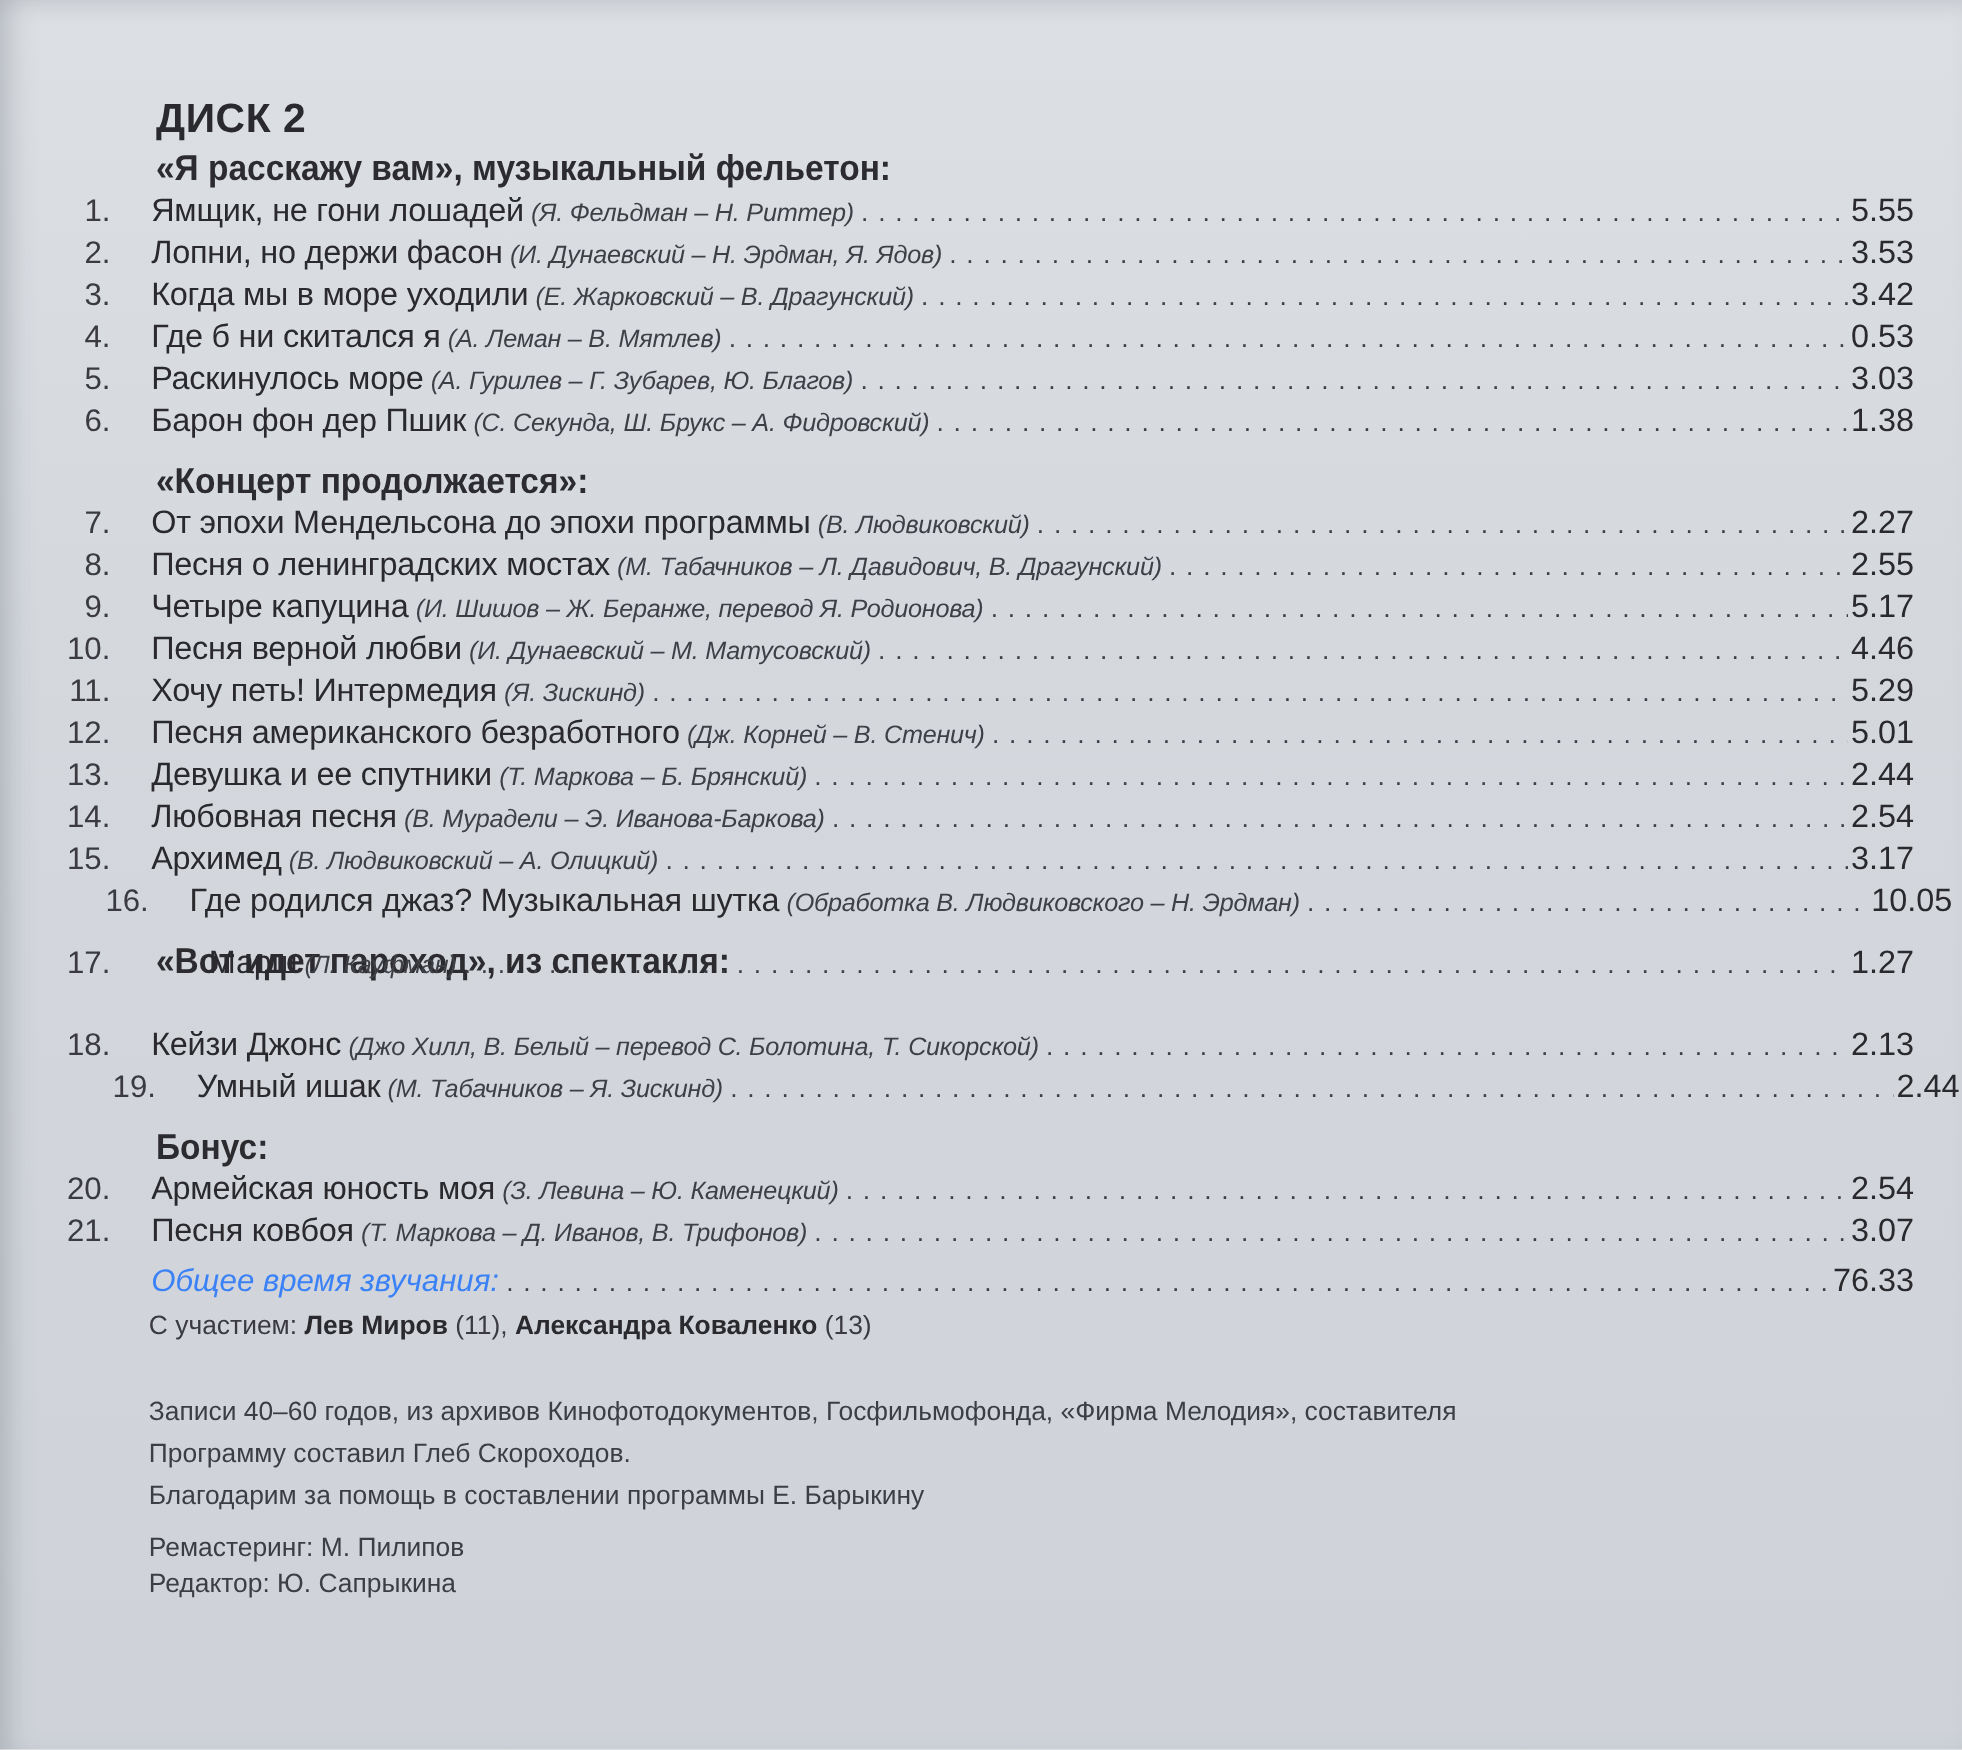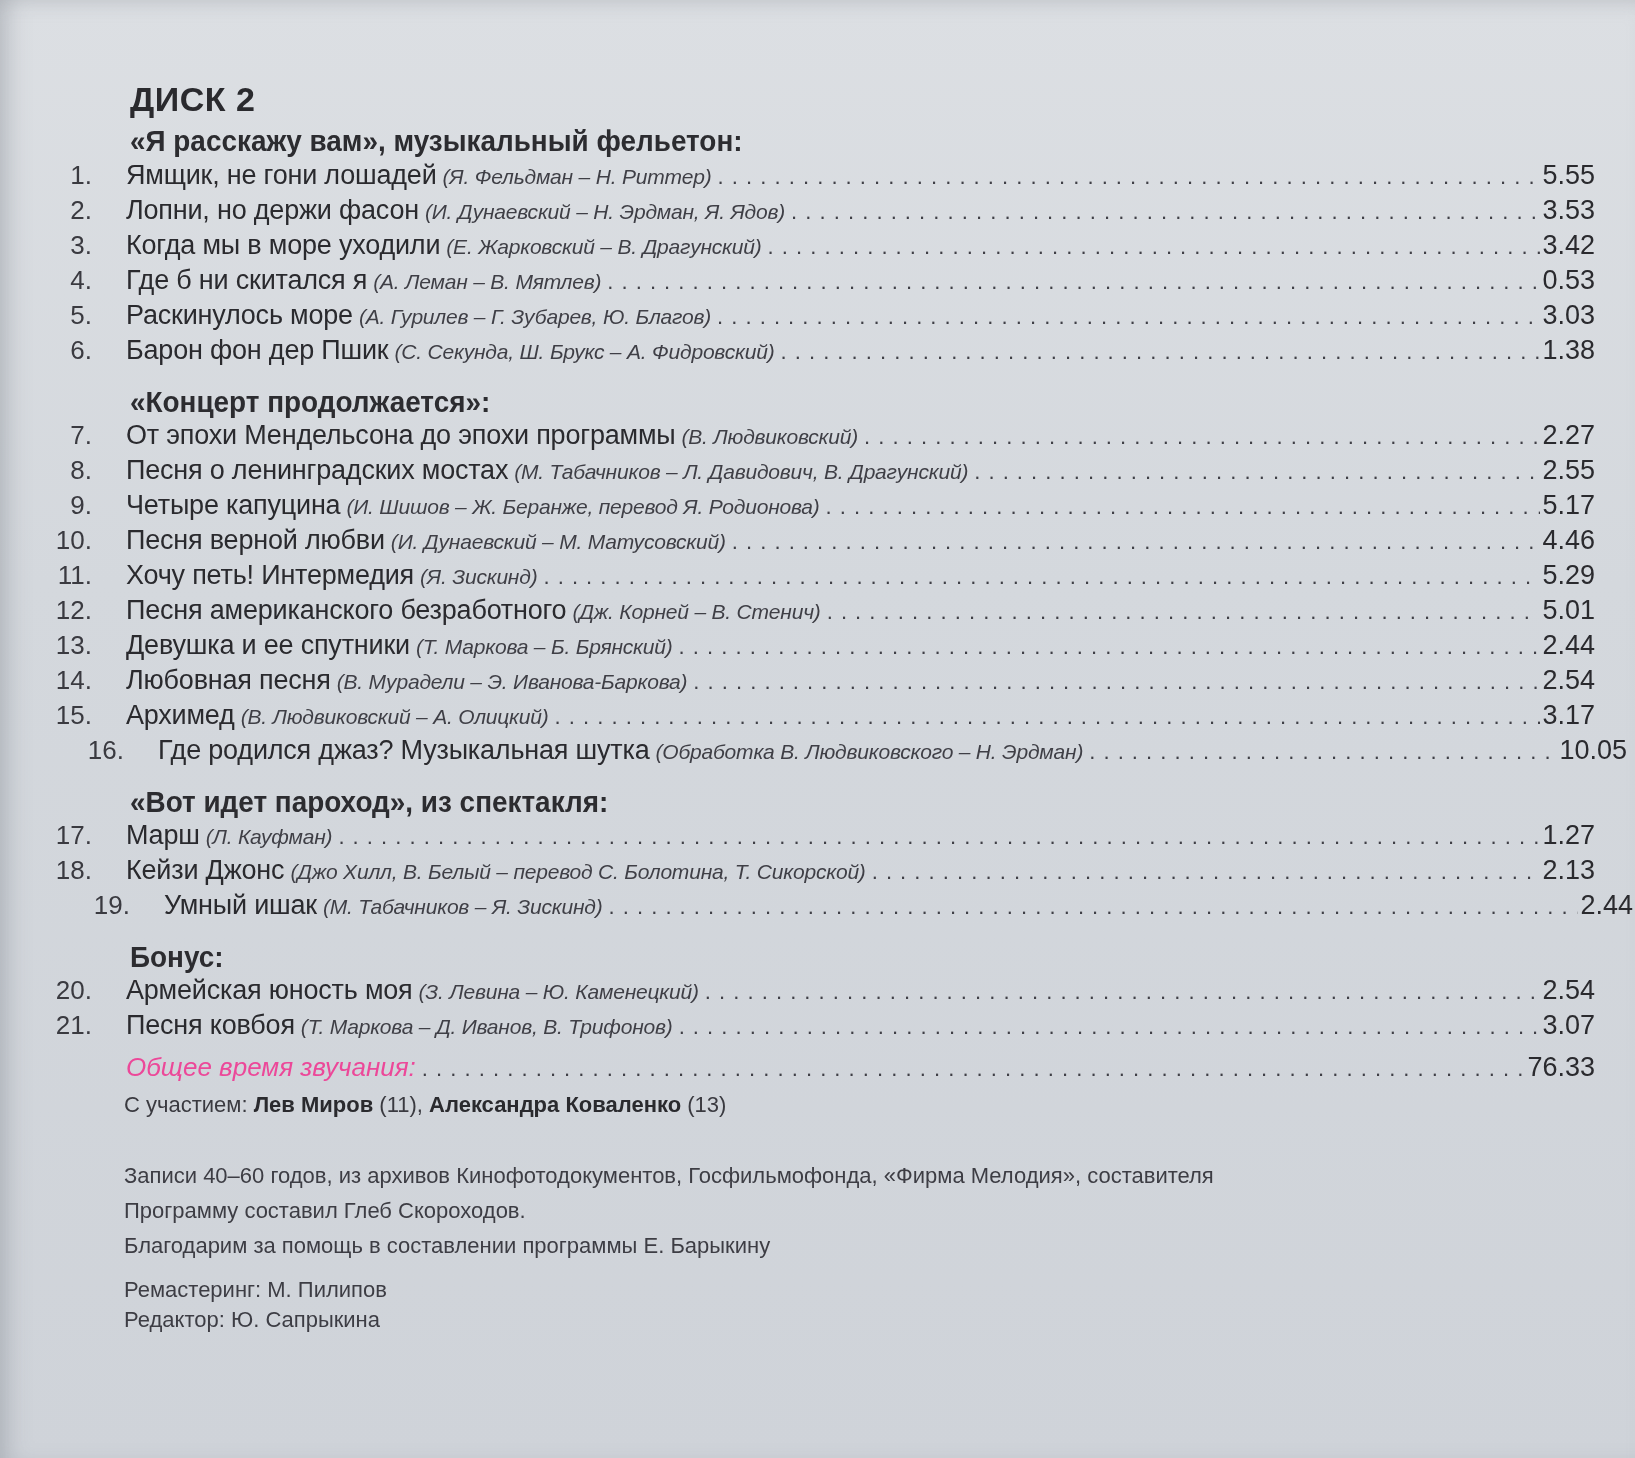--- a/index.html
+++ b/index.html
@@ -43,21 +43,21 @@
     flex:1; overflow:hidden; margin:0 2px 0 6px;
     font-size:22px; color:#3f3f46; letter-spacing:5.5px;
     white-space:nowrap;
   }
   .leader::before {
     content:". . . . . . . . . . . . . . . . . . . . . . . . . . . . . . . . . . . . . . . . . . . . . . . . . . . . . . . . . . . . . . . . . . . . . . . . . . . . . . . . . . . . . . . . . . . . . . . . . . . . . . . . . . . . . . . . . . . . . . . . . . . . . . . . . . . . . . . . .";
     letter-spacing:0;
     word-spacing:2px;
   }
   .dur { font-size:27px; color:#2a2a2e; flex:none; }
-  .total-label { font-size:26px; font-style:italic; color:#ec4899; flex:none; }
+  .total-label { font-size:26px; font-style:italic; color:#3b82f6; flex:none; }
   .credits-line {
     position:absolute; left:124px; font-size:22px; color:#3a3a40; white-space:nowrap;
   }
   .credits-line b { color:#2a2a2e; }
   .notes { position:absolute; left:124px; font-size:22px; color:#3d3d44; white-space:nowrap; }
 </style>
 </head>
 <body>
 
 <div class="page">
@@ -209,21 +209,21 @@
     <span class="body">
         <span class="title">Где родился джаз? Музыкальная шутка</span>
         <span class="credit">(Обработка В. Людвиковского – Н. Эрдман)</span>
         <span class="leader"></span>
         <span class="dur">10.05</span>
       </span>
   </div>
 
   <div class="section" style="top:785px;">«Вот идет пароход», из спектакля:</div>
 
-  <div class="row" style="top:820px;">
+  <div class="row" style="top:787px;gap:48px;">
     <span class="num">17.</span>
     <span class="body">
         <span class="title">Марш</span>
         <span class="credit">(Л. Кауфман)</span>
         <span class="leader"></span>
         <span class="dur">1.27</span>
       </span>
   </div>
   <div class="row" style="top:855px;">
     <span class="num">18.</span>

